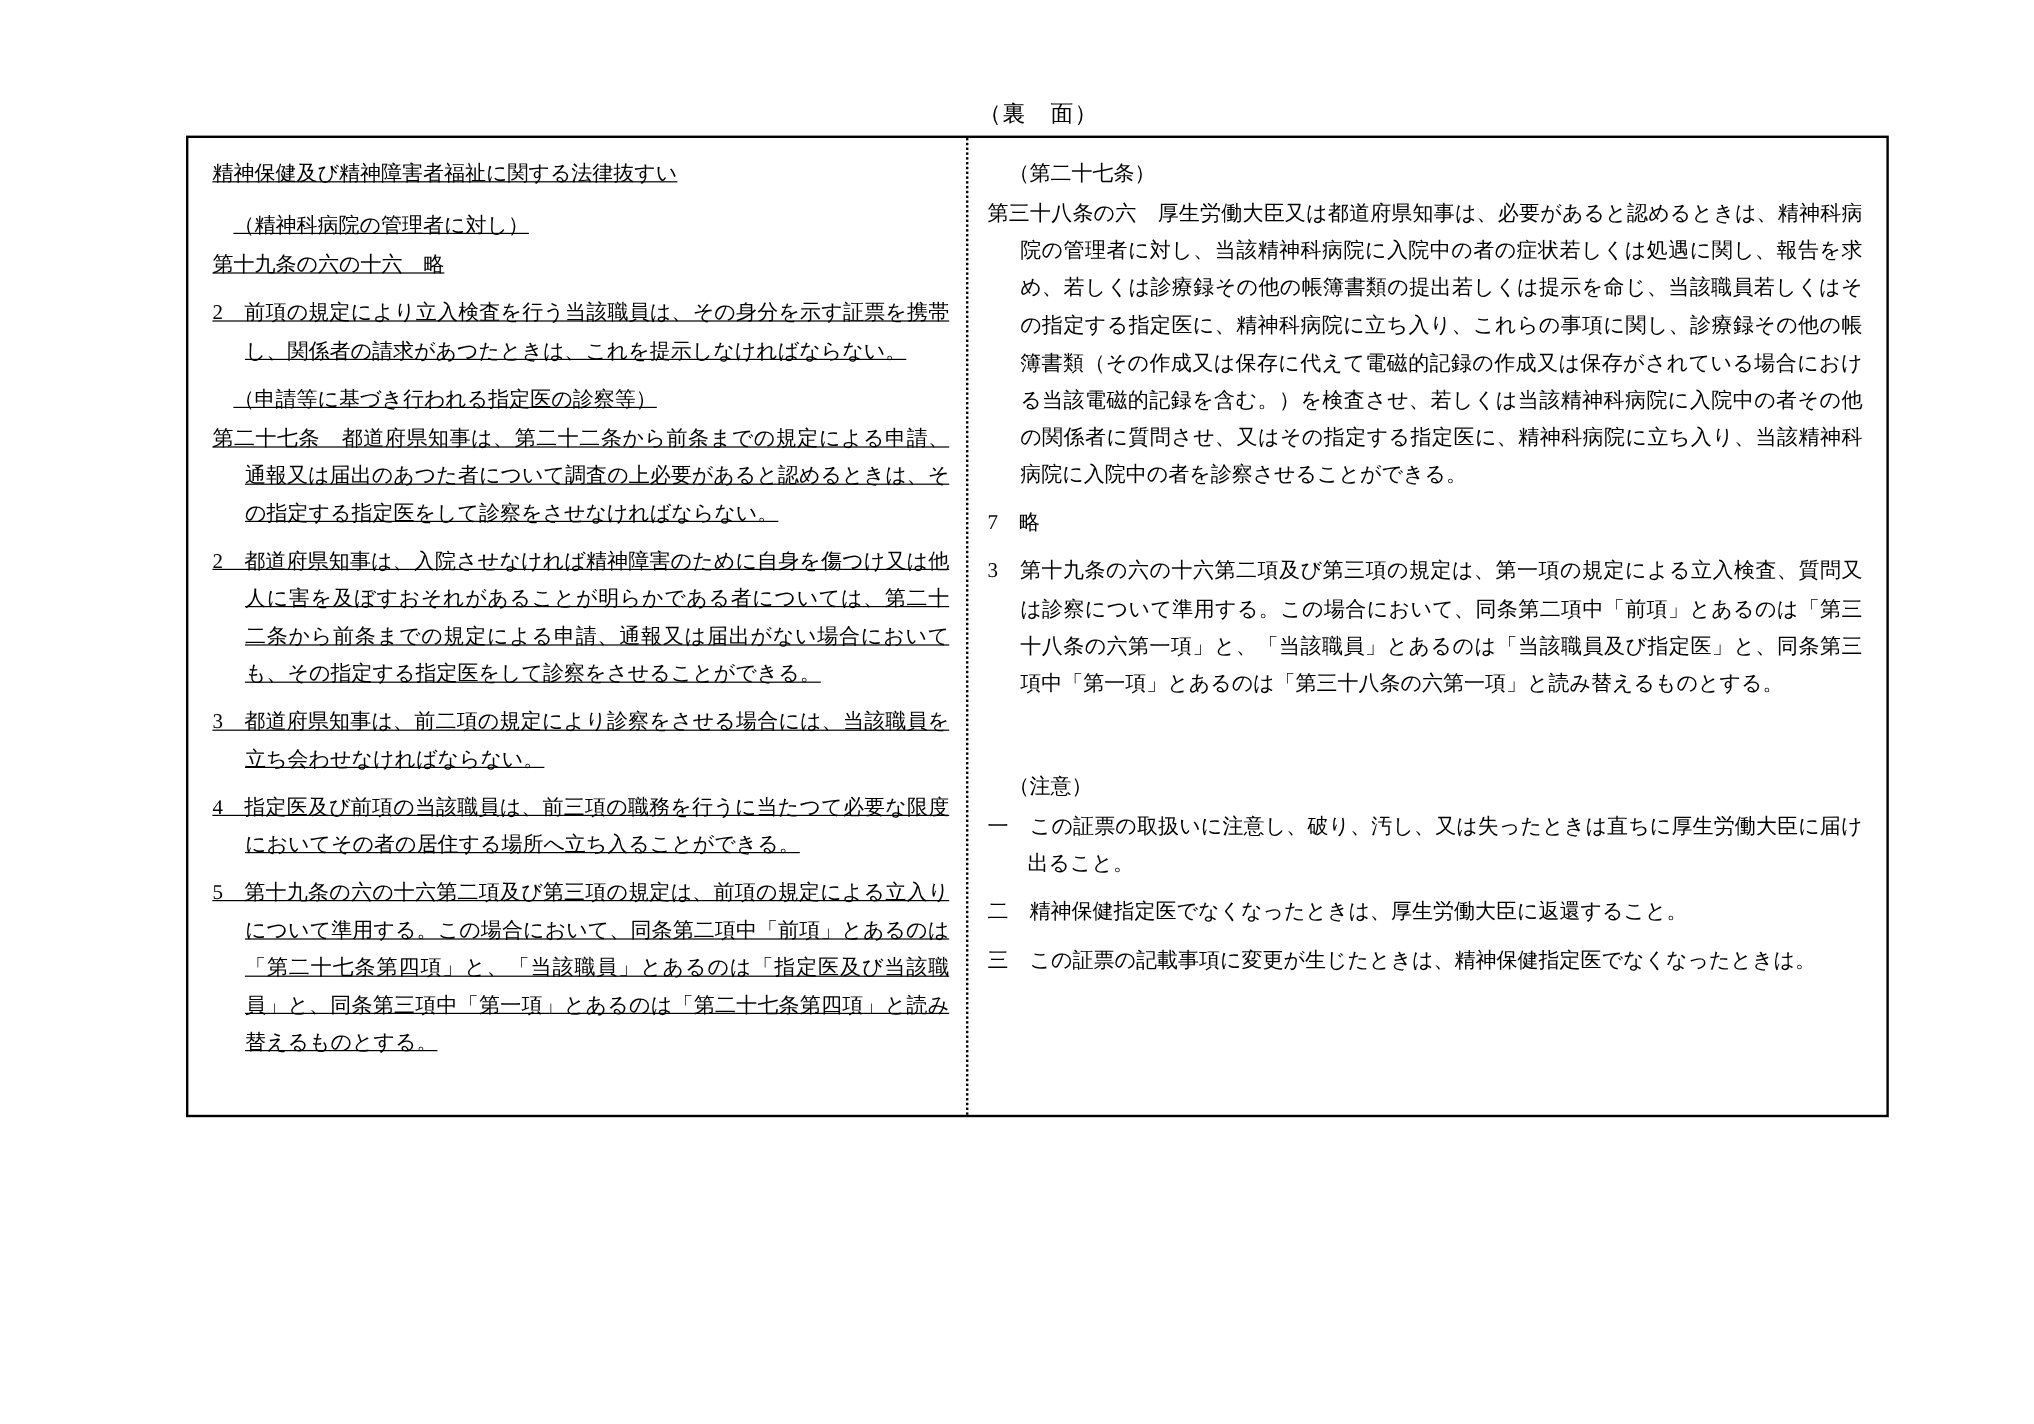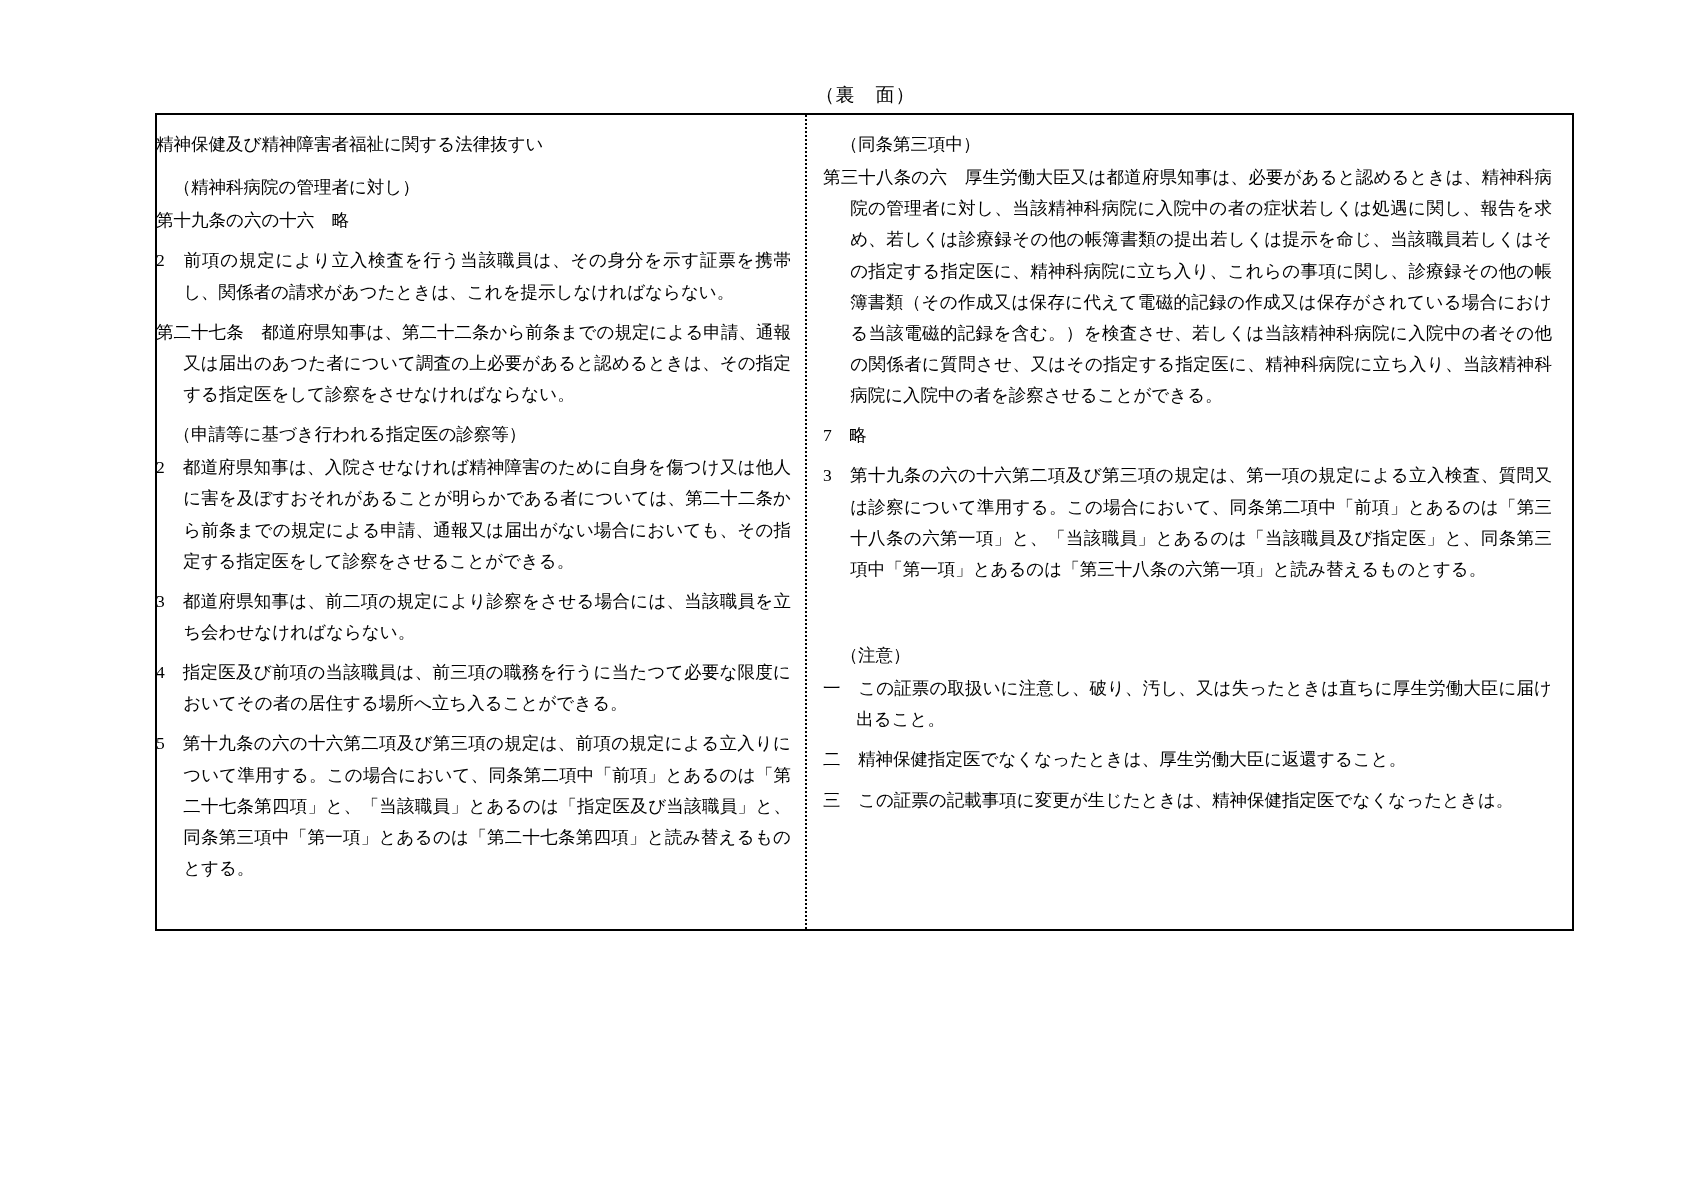--- a/index.html
+++ b/index.html
@@ -51,21 +51,22 @@
   .col {
     position: absolute;
     top: 113px;
     box-sizing: border-box;
     font-size: 17.5px;
     line-height: 1.78;
   }
   .col-left {
     left: 137px;
     width: 650px;
-    padding: 16px 14px 10px 1px;
+    padding: 16px 14px 10px 22px;
+    text-decoration: underline;
   }
   .col-right {
     left: 789px;
     width: 767px;
     padding: 16px 22px 10px 16px;
   }
   .blk {
     margin: 0 0 9px 0;
     text-align: justify;
     text-justify: inter-ideograph;
@@ -96,30 +97,30 @@
 
   <div class="frame"></div>
   <div class="divider"></div>
 
   <div class="col col-left">
     <div class="blk tight">精神保健及び精神障害者福祉に関する法律抜すい</div>
     <div class="spacer-sm"></div>
     <div class="blk tight indent1">（精神科病院の管理者に対し）</div>
     <div class="blk hang-article" style="text-indent:-1.55em;">第十九条の六の十六　略</div>
     <div class="blk indent-para">2　前項の規定により立入検査を行う当該職員は、その身分を示す証票を携帯し、関係者の請求があつたときは、これを提示しなければならない。</div>
+    <div class="blk tight indent1">（申請等に基づき行われる指定医の診察等）</div>
     <div class="blk hang-article" style="text-indent:-1.55em;">第二十七条　都道府県知事は、第二十二条から前条までの規定による申請、通報又は届出のあつた者について調査の上必要があると認めるときは、その指定する指定医をして診察をさせなければならない。</div>
-    <div class="blk tight indent1">（申請等に基づき行われる指定医の診察等）</div>
     <div class="blk indent-para">2　都道府県知事は、入院させなければ精神障害のために自身を傷つけ又は他人に害を及ぼすおそれがあることが明らかである者については、第二十二条から前条までの規定による申請、通報又は届出がない場合においても、その指定する指定医をして診察をさせることができる。</div>
     <div class="blk indent-para">3　都道府県知事は、前二項の規定により診察をさせる場合には、当該職員を立ち会わせなければならない。</div>
     <div class="blk indent-para">4　指定医及び前項の当該職員は、前三項の職務を行うに当たつて必要な限度においてその者の居住する場所へ立ち入ることができる。</div>
     <div class="blk indent-para">5　第十九条の六の十六第二項及び第三項の規定は、前項の規定による立入りについて準用する。この場合において、同条第二項中「前項」とあるのは「第二十七条第四項」と、「当該職員」とあるのは「指定医及び当該職員」と、同条第三項中「第一項」とあるのは「第二十七条第四項」と読み替えるものとする。</div>
   </div>
 
   <div class="col col-right">
-    <div class="blk tight indent1">（同条第三項中）</div>
+    <div class="blk tight indent1">（第二十七条）</div>
     <div class="blk hang-article" style="text-indent:-1.55em;">第三十八条の六　厚生労働大臣又は都道府県知事は、必要があると認めるときは、精神科病院の管理者に対し、当該精神科病院に入院中の者の症状若しくは処遇に関し、報告を求め、若しくは診療録その他の帳簿書類の提出若しくは提示を命じ、当該職員若しくはその指定する指定医に、精神科病院に立ち入り、これらの事項に関し、診療録その他の帳簿書類（その作成又は保存に代えて電磁的記録の作成又は保存がされている場合における当該電磁的記録を含む。）を検査させ、若しくは当該精神科病院に入院中の者その他の関係者に質問させ、又はその指定する指定医に、精神科病院に立ち入り、当該精神科病院に入院中の者を診察させることができる。</div>
     <div class="blk indent-para">7　略</div>
     <div class="blk indent-para">3　第十九条の六の十六第二項及び第三項の規定は、第一項の規定による立入検査、質問又は診察について準用する。この場合において、同条第二項中「前項」とあるのは「第三十八条の六第一項」と、「当該職員」とあるのは「当該職員及び指定医」と、同条第三項中「第一項」とあるのは「第三十八条の六第一項」と読み替えるものとする。</div>
     <div class="spacer-lg"></div>
     <div class="blk tight indent1">（注意）</div>
     <div class="blk indent-para-note">一　この証票の取扱いに注意し、破り、汚し、又は失ったときは直ちに厚生労働大臣に届け出ること。</div>
     <div class="blk indent-para-note">二　精神保健指定医でなくなったときは、厚生労働大臣に返還すること。</div>
     <div class="blk indent-para-note">三　この証票の記載事項に変更が生じたときは、精神保健指定医でなくなったときは。</div>
   </div>
 

